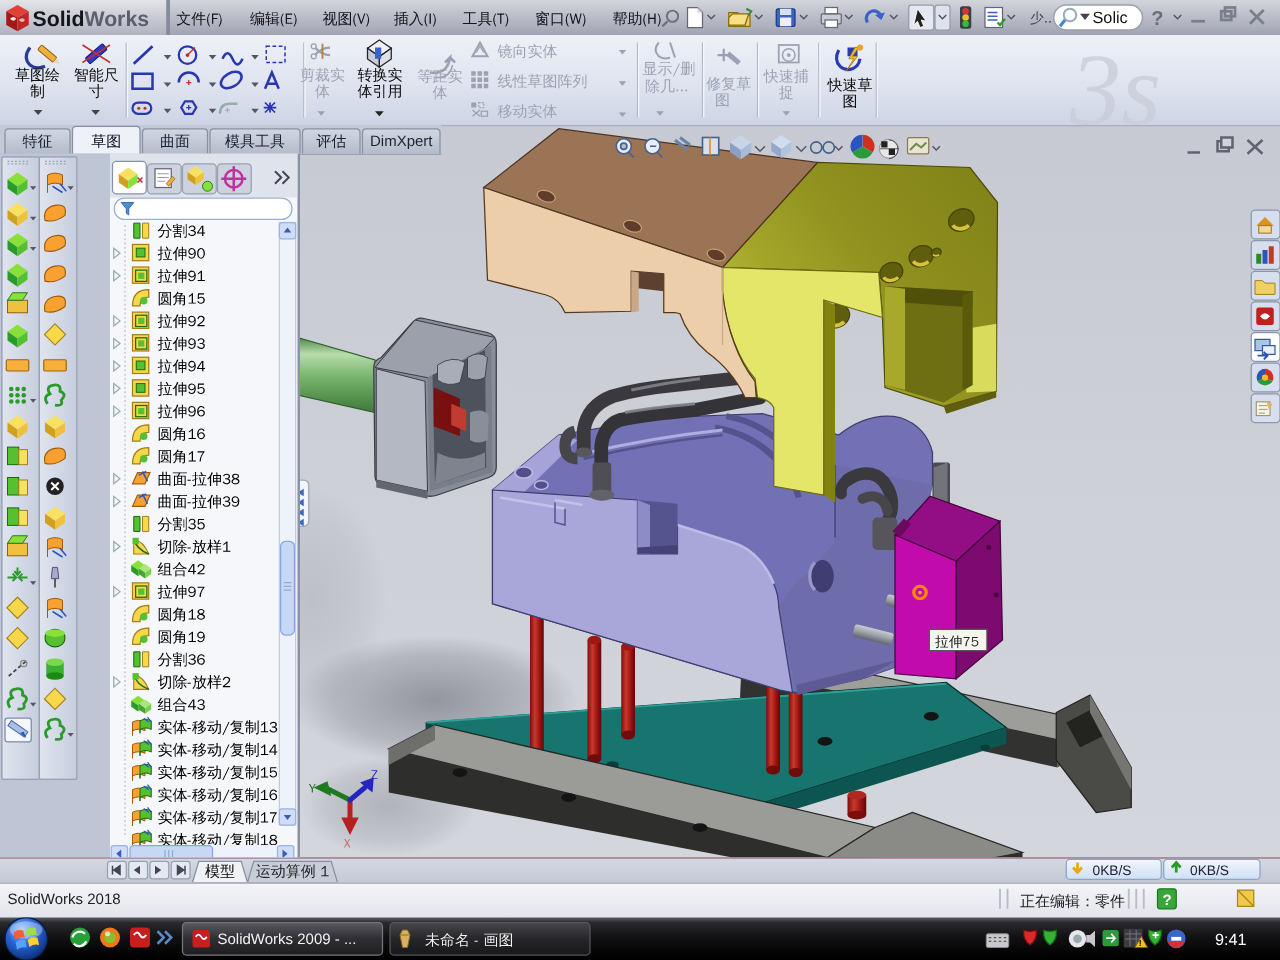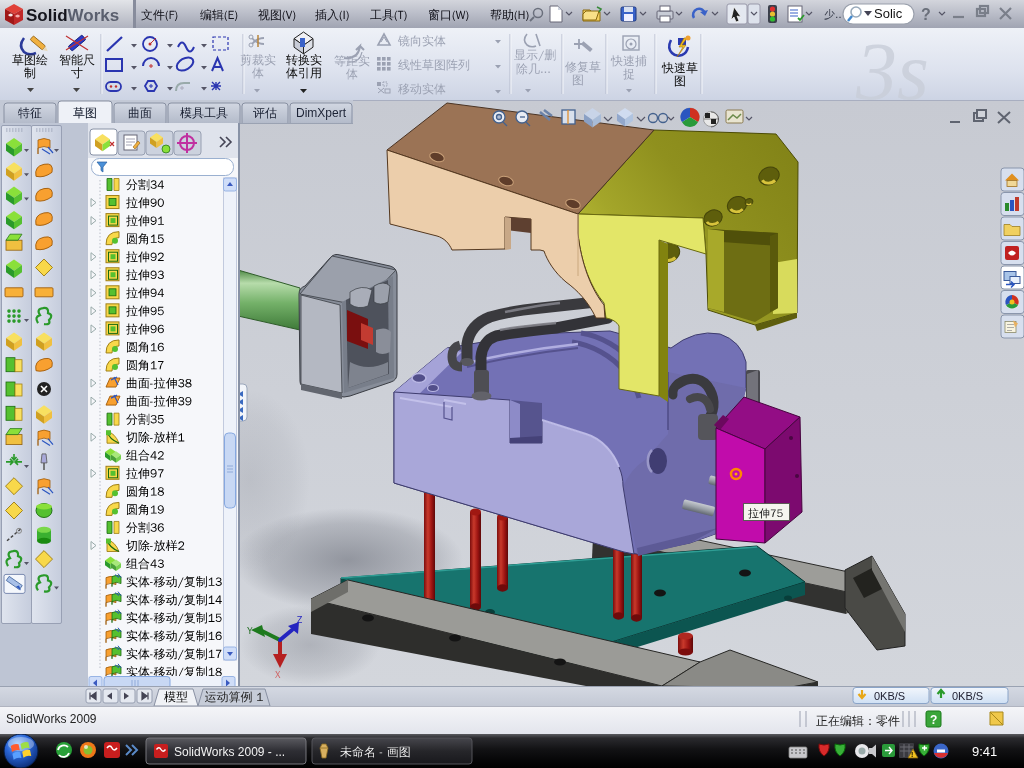--- a/index.html
+++ b/index.html
@@ -831,21 +831,21 @@
           <stop offset="0" stop-color="#f2f6fc"></stop>
           <stop offset="1" stop-color="#cfe0f4"></stop>
         </linearGradient>
       </defs>
 <path d="M862,690 v7 m-3.5,-3 l3.5,4 l3.5,-4" stroke="#e8a818" stroke-width="2.2" fill="none"></path>
 <text x="874" y="700" font-family="Liberation Sans, sans-serif" font-size="11" fill="#223">0KB/S</text>
 <path d="M941,698 v-7 m-3.5,3 l3.5,-4 l3.5,4" stroke="#2a9a2a" stroke-width="2.2" fill="none"></path>
 <text x="952" y="700" font-family="Liberation Sans, sans-serif" font-size="11" fill="#223">0KB/S</text>
 </svg>
 <div class="abs" style="left:0;top:706px;width:1024px;height:28px;background:linear-gradient(#f4f5f8,#e2e4ec);border-top:1px solid #b0b4c0;"></div>
-<div class="abs" style="left:6px;top:712px;font-size:12px;color:#222;">SolidWorks 2009</div>
+<div class="abs" style="left:6px;top:712px;font-size:12px;color:#222;">SolidWorks 2018</div>
 <svg class="abs" style="left:0;top:706px" width="1024" height="28" viewBox="0 706 1024 28">
 <path d="M800,711 v16 M806,711 v16" stroke="#b8bcc8" stroke-width="1.5"></path>
 <path d="M827.5 724.9Q827.5 725.3 827.5 725.7Q826.8 725.7 826.1 725.7L817.6 725.7Q816.9 725.7 816.2 725.7Q816.3 725.3 816.2 724.9Q816.9 725.0 817.6 725.0L818.1 725.0L818.1 720.9Q818.1 720.1 818.1 719.2Q818.6 719.2 819.0 719.2Q819.0 720.1 819.0 720.9L819.0 725.0L821.7 725.0L821.7 716.5L818.1 716.5Q817.4 716.5 816.7 716.6Q816.8 716.2 816.7 715.8Q817.4 715.8 818.1 715.8L825.6 715.8Q826.3 715.8 827.1 715.8Q827.0 716.2 827.1 716.6Q826.3 716.5 825.6 716.5L822.5 716.5L822.5 720.1L824.9 720.1Q825.6 720.1 826.3 720.1Q826.3 720.5 826.3 720.9Q825.6 720.9 824.9 720.9L822.5 720.9L822.5 725.0L826.1 725.0Q826.8 725.0 827.5 724.9ZM839.5 724.9Q839.5 725.3 839.5 725.6Q838.8 725.6 838.1 725.6L833.6 725.6Q832.9 725.6 832.2 725.6Q832.2 725.3 832.2 724.9Q832.9 724.9 833.6 724.9L835.2 724.9L835.2 721.8L834.1 721.8Q833.4 721.8 832.7 721.8Q832.7 721.4 832.7 721.1Q833.4 721.1 834.1 721.1L835.2 721.1L835.2 720.4Q835.2 719.6 835.1 718.7Q835.6 718.8 836.1 718.7Q836.0 719.6 836.0 720.4L836.0 721.1L837.5 721.1Q838.1 721.1 838.8 721.1Q838.8 721.4 838.8 721.8Q838.1 721.8 837.5 721.8L836.0 721.8L836.0 724.9L838.1 724.9Q838.8 724.9 839.5 724.9ZM831.8 726.4Q831.3 726.4 830.8 726.4Q830.9 725.6 830.9 724.7L830.9 721.5Q830.0 722.6 828.9 723.4Q828.6 722.9 828.1 722.7Q829.8 721.6 830.9 720.2Q830.9 720.0 830.8 719.7Q831.0 719.8 831.2 719.8Q831.8 718.9 832.1 718.1L830.3 718.1Q829.6 718.1 829.0 718.1Q829.0 717.7 829.0 717.4Q829.6 717.4 830.3 717.4L832.4 717.4Q832.9 716.2 833.1 715.4Q833.6 715.5 834.1 715.6Q833.8 716.5 833.4 717.4L837.9 717.4Q838.6 717.4 839.3 717.4Q839.3 717.7 839.3 718.1Q838.6 718.1 837.9 718.1L833.1 718.1Q832.5 719.4 831.8 720.4L831.7 724.7Q831.7 725.6 831.8 726.4ZM848.1 725.2Q847.6 725.2 847.2 725.2Q847.2 724.5 847.2 723.7L847.2 723.2L846.6 723.2L846.6 724.7Q846.6 725.5 846.6 726.3Q846.2 726.3 845.8 726.3Q845.8 725.5 845.8 724.7L845.8 720.2L846.6 720.2L846.6 720.3L851.2 720.3L851.2 725.2Q851.1 725.9 850.6 726.2Q850.2 726.4 849.6 726.4Q849.6 726.2 849.6 725.9L848.9 725.9L848.9 723.2L848.0 723.2L848.0 723.7Q848.0 724.5 848.1 725.2ZM844.5 716.6L847.9 716.6L847.0 715.5L847.7 715.0L848.6 716.1L848.1 716.6L851.1 716.6L851.1 719.3L845.3 719.3L845.3 721.6Q845.3 724.7 843.7 726.3Q843.4 726.0 842.9 725.9Q844.6 724.6 844.5 721.6ZM849.7 722.7L850.4 722.7L850.4 720.7L849.7 720.7ZM848.9 722.7L848.9 720.7L848.0 720.7L848.0 722.7ZM847.2 722.7L847.2 720.7L846.6 720.7L846.6 722.7ZM849.7 723.2L849.7 725.5Q849.8 725.5 850.0 725.5Q850.2 725.5 850.3 725.4Q850.4 725.4 850.4 725.0L850.4 723.2ZM845.3 718.8L850.3 718.8L850.3 717.1L845.3 717.1ZM840.6 725.5Q840.6 724.9 840.3 724.5Q840.9 724.5 841.7 724.3Q842.4 724.1 844.2 723.5L844.2 723.9Q842.5 724.6 841.8 724.9Q841.1 725.2 840.6 725.5ZM841.9 715.5Q842.2 715.7 842.7 715.8Q842.6 716.0 842.5 716.3Q842.4 716.7 841.8 717.9Q841.3 719.1 841.1 719.5L842.3 719.4Q842.9 718.4 843.1 717.5Q843.5 717.8 843.9 717.9Q843.8 718.2 843.6 718.6Q843.4 719.0 842.5 720.3Q841.7 721.6 841.3 722.0L842.8 721.8L843.3 721.7L843.3 722.2L842.9 722.3L840.3 722.8L840.2 722.2Q840.4 722.2 840.6 722.0Q841.1 721.3 842.0 719.9L840.2 720.2L840.1 719.6Q840.3 719.6 840.4 719.4Q840.7 718.9 841.2 717.8Q841.8 716.4 841.9 715.5ZM856.6 720.1Q856.7 719.8 856.6 719.5Q857.2 719.5 857.7 719.5L862.3 719.5Q862.9 719.5 863.4 719.5Q863.4 719.8 863.4 720.1L862.1 720.0L862.1 724.0L863.6 723.9Q863.5 724.2 863.6 724.4L862.1 724.6L862.1 724.9Q862.1 725.7 862.2 726.5Q861.8 726.4 861.3 726.5Q861.4 725.7 861.4 724.9L861.4 724.6L857.2 725.1Q856.7 725.1 856.1 725.2Q856.1 724.9 856.1 724.6L857.5 724.5L857.5 720.0Q857.1 720.0 856.6 720.1ZM861.4 723.1L858.3 723.1L858.3 724.4L861.4 724.1ZM861.4 722.6L861.4 721.7L858.3 721.7L858.3 722.6ZM861.4 721.2L861.4 720.0L858.3 720.0L858.3 721.2ZM858.2 716.4L858.2 718.1L861.4 718.1L861.4 716.4ZM862.1 715.9Q862.0 717.3 862.1 718.6L857.5 718.6Q857.6 717.3 857.5 715.9ZM854.2 715.2Q854.5 715.4 855.0 715.5Q854.7 716.2 854.5 717.0L854.4 717.1L855.4 717.1Q855.9 717.1 856.4 717.1Q856.4 717.4 856.4 717.7Q855.9 717.7 855.4 717.7L854.2 717.7L853.4 720.4L854.4 720.4L854.4 720.1Q854.4 719.4 854.4 718.6Q854.8 718.6 855.2 718.6Q855.2 719.4 855.2 720.1L855.2 720.4L856.8 720.4L856.8 720.9L855.2 720.9L855.2 722.7Q856.0 722.6 856.9 722.4L856.9 722.8L855.2 723.3L855.2 725.0Q855.2 725.8 855.2 726.6Q854.8 726.5 854.4 726.6Q854.4 725.8 854.4 725.0L854.4 723.5L853.8 723.6Q853.0 723.8 852.3 724.1Q852.3 723.5 852.1 723.1Q853.3 723.1 854.4 722.9L854.4 720.9L852.4 720.9L853.4 717.7L852.1 717.7Q852.1 717.4 852.1 717.1L853.6 717.1L853.7 716.8Q854.0 716.0 854.2 715.2ZM870.7 720.3L869.3 720.3L869.3 718.9L870.7 718.9ZM870.7 725.0L869.3 725.0L869.3 723.6L870.7 723.6ZM878.9 723.6Q878.9 723.3 878.9 723.0Q879.4 723.1 879.9 723.1L881.8 723.1L880.5 722.0L881.1 721.4Q879.0 722.9 876.7 723.3Q876.7 722.8 876.4 722.4Q878.7 722.1 880.0 721.1Q880.8 720.6 881.5 719.9L881.5 717.1L877.4 717.1L877.4 718.9L876.6 718.9L876.6 716.6L877.4 716.7Q877.4 716.7 877.4 716.7L881.5 716.7L881.5 716.0L879.0 716.0Q878.4 716.0 877.9 716.0Q877.9 715.7 877.9 715.4Q878.4 715.5 879.0 715.5L884.7 715.5Q885.2 715.5 885.7 715.4Q885.7 715.7 885.7 716.0Q885.2 716.0 884.7 716.0L882.3 716.0L882.3 716.7L886.8 716.7L886.8 718.9L886.0 718.9L886.0 717.1L882.3 717.1L882.3 720.1L881.9 720.1Q882.9 721.2 884.2 721.7Q885.5 722.3 887.3 722.2Q887.1 722.6 887.1 723.1Q885.7 723.1 884.2 722.5Q882.8 721.9 881.7 720.9Q881.4 721.1 881.1 721.4L882.5 722.6L882.1 723.1L884.4 723.1L884.6 723.7Q884.2 723.8 884.0 724.0L882.4 725.4L883.4 726.1L882.9 726.8Q881.5 725.8 880.0 725.0L880.4 724.2L881.7 725.0L883.3 723.6L879.9 723.6Q879.4 723.6 878.9 723.6ZM885.3 719.2Q885.3 719.4 885.3 719.7Q884.8 719.7 884.4 719.7L883.5 719.7Q883.1 719.7 882.6 719.7Q882.6 719.4 882.6 719.2Q883.1 719.2 883.5 719.2L884.4 719.2Q884.8 719.2 885.3 719.2ZM885.2 717.8Q885.2 718.1 885.2 718.4L883.5 718.3Q883.1 718.3 882.6 718.4Q882.6 718.1 882.6 717.8L884.2 717.9Q884.7 717.9 885.2 717.8ZM880.8 719.2Q880.7 719.5 880.8 719.7Q880.3 719.7 879.8 719.7L879.0 719.7Q878.5 719.7 878.0 719.7Q878.0 719.5 878.0 719.2Q878.5 719.2 879.0 719.2L879.8 719.2Q880.3 719.2 880.8 719.2ZM880.8 717.8Q880.8 718.1 880.8 718.3Q880.3 718.3 879.8 718.3L879.0 718.3Q878.5 718.3 878.1 718.3Q878.1 718.1 878.1 717.8Q878.5 717.8 879.0 717.8L879.8 717.8Q880.3 717.8 880.8 717.8ZM881.8 720.1Q881.8 720.1 881.9 720.1ZM896.2 726.4Q895.8 726.4 895.3 726.4Q895.3 725.6 895.3 724.7L895.3 722.0L893.3 722.0Q892.6 722.0 891.9 722.0Q891.9 721.7 891.9 721.3Q892.6 721.3 893.3 721.3L895.3 721.3L895.3 718.9L893.2 718.9Q892.7 719.9 891.9 721.0Q891.6 720.7 891.2 720.6Q891.9 719.6 892.3 718.6Q892.8 717.6 893.1 716.3Q893.5 716.4 894.0 716.5Q893.8 717.3 893.5 718.2L895.3 718.2L895.3 717.2Q895.3 716.3 895.3 715.4Q895.8 715.5 896.2 715.4Q896.2 716.3 896.2 717.2L896.2 718.2L897.7 718.2Q898.4 718.2 899.0 718.2Q899.0 718.5 899.0 718.9Q898.4 718.9 897.7 718.9L896.2 718.9L896.2 721.3L898.2 721.3Q898.9 721.3 899.6 721.3Q899.5 721.7 899.6 722.0Q898.9 722.0 898.2 722.0L896.2 722.0L896.2 724.7Q896.2 725.6 896.2 726.4ZM891.9 715.8Q891.4 717.4 890.7 718.7L890.7 724.9Q890.7 725.8 890.8 726.6Q890.3 726.5 889.9 726.6Q889.9 725.8 889.9 724.9L889.9 720.0Q889.4 720.7 888.7 721.4Q888.4 721.0 888.0 720.8Q888.6 720.2 889.1 719.6Q890.0 718.6 890.4 717.6Q890.8 716.6 891.0 715.5Q891.4 715.7 891.9 715.8Z" fill="#222"></path>
 <path d="M903,711 v16 M909,711 v16 M915,711 v16" stroke="#b8bcc8" stroke-width="1.5"></path>
 <rect x="926" y="711" width="15" height="16" rx="2" fill="#3aa53a" stroke="#1a7a1a"></rect>
 <text x="930" y="724" font-family="Liberation Sans, sans-serif" font-size="12" font-weight="bold" fill="#fff">?</text>
 <path d="M990,712 h13 v13 h-13 Z" fill="#f0c84a" stroke="#a8881a" stroke-width="1"></path>
       <path d="M990,712 l13,13" stroke="#a8881a" stroke-width="1"></path>
 </svg>
 <div class="abs" style="left:0;top:734px;width:1024px;height:34px;background:linear-gradient(#5a5b60,#2a2a2e 12%,#121214 45%,#050506 80%,#000);"></div>

